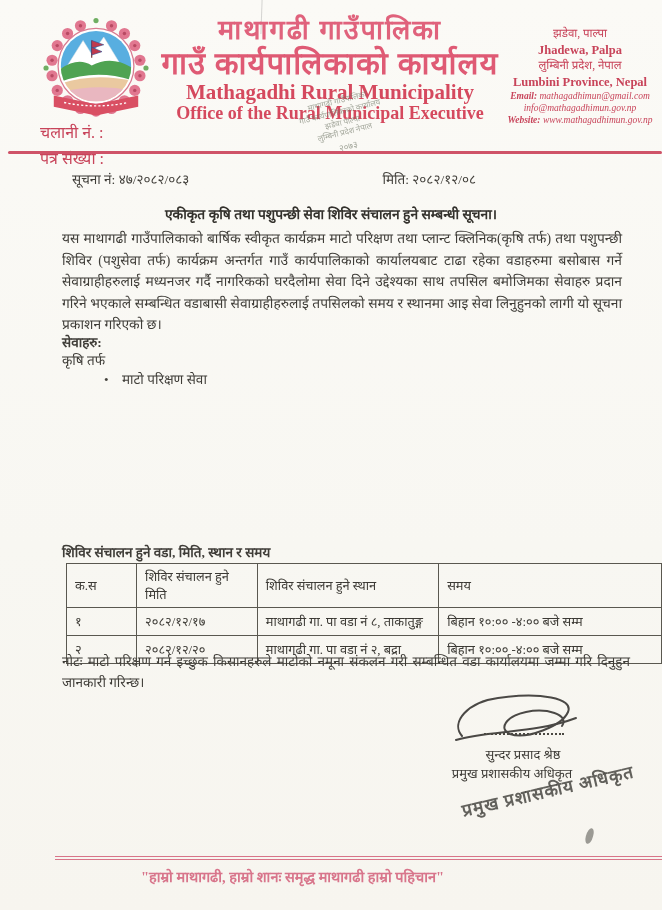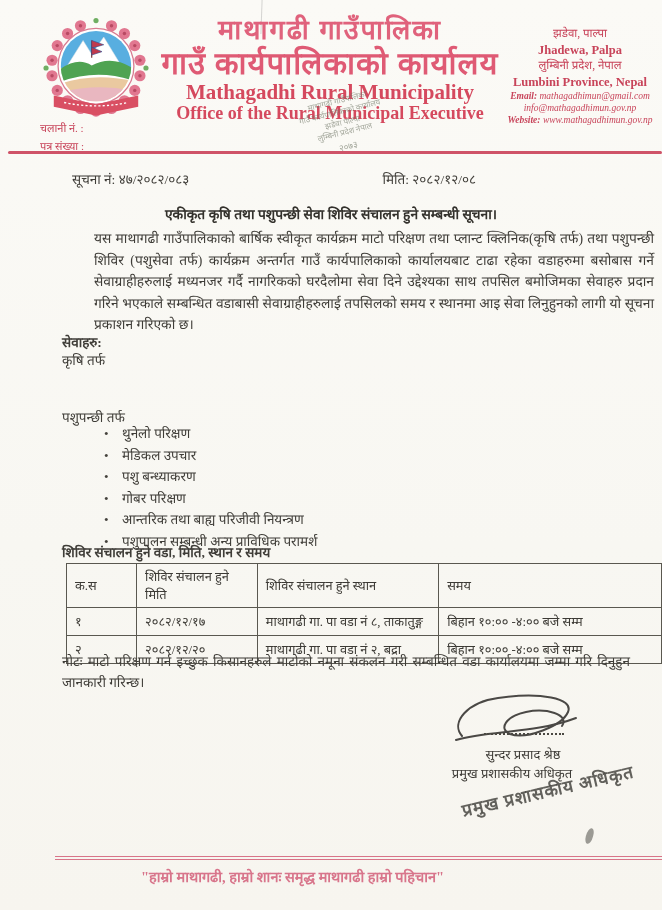--- a/index.html
+++ b/index.html
@@ -15,33 +15,33 @@
   .titles { position:absolute; left:148px; top:16px; width:364px; text-align:center; }
   .title-np1 { font-size:27px; font-weight:bold; color:#e0627c; letter-spacing:2px; line-height:1.1; }
   .title-np2 { font-size:31px; font-weight:bold; color:#df5a74; letter-spacing:1px; line-height:1.15; }
   .title-en1 { font-size:21px; font-weight:bold; color:#d5495e; line-height:1.05; }
   .title-en2 { font-size:18px; font-weight:bold; color:#d5495e; line-height:1.15; }
   .contact { position:absolute; left:496px; top:26px; width:168px; text-align:center; color:#c8445a; }
   .contact .np { font-size:11.5px; line-height:1.35; }
   .contact .en { font-size:12.5px; font-weight:bold; line-height:1.35; }
   .contact .small { font-size:9.5px; font-style:italic; line-height:1.25; white-space:nowrap; }
   .contact .small b { font-weight:bold; }
-  .dispatch { position:absolute; left:40px; top:120px; color:#c8445a; font-size:11px; line-height:1.6; }
+  .dispatch { position:absolute; left:40px; top:120px; color:#c8445a; font-size:16px; line-height:1.6; }
   .header-stamp {
     position:absolute; left:278px; top:96px; width:130px; text-align:center;
     transform:rotate(-14deg); color:rgba(110,116,100,0.62); pointer-events:none;
   }
   .header-stamp div { font-size:8px; line-height:1.35; white-space:nowrap; }
   .header-stamp .yr { font-size:9px; margin-top:2px; }
   .red-rule { position:absolute; left:8px; top:151px; width:654px; height:3px; background:#cf5368; border-radius:2px; }
   .crease { position:absolute; left:261px; top:0; width:1px; height:34px; background:rgba(140,140,140,.35); transform:rotate(2deg); }
   
   .meta-row { position:absolute; left:0; top:170px; width:538px; display:flex; justify-content:space-between; padding:0 62px 0 72px; font-size:13.5px; }
   .subject { position:absolute; left:0; top:204px; width:662px; text-align:center; font-size:13.8px; font-weight:bold; color:#33312c; }
-  .body-par { position:absolute; left:62px; top:228px; width:560px; font-size:13.8px; line-height:1.56; text-align:justify;margin-left:32px; }
+  .body-par { position:absolute; left:62px; top:228px; width:560px; font-size:13.8px; line-height:1.56; text-align:justify; }
   .svc-head { position:absolute; left:62px; top:333px; width:560px; font-size:13.5px; font-weight:bold; }
   .svc-head.h2 { top:351px; font-weight:normal; }
   .svc-head.h3 { top:408px; font-weight:normal; }
   ul.bullets { list-style:none; position:absolute; left:104px; font-size:13.5px; }
   ul.bullets li { line-height:21.5px; padding-left:18px; position:relative; }
   ul.bullets li::before { content:"•"; position:absolute; left:0; top:0; font-size:13px; color:#44423c; }
   .agri-list { top:369px; }
   .ls-list { top:423px; }
   .tbl-title { position:absolute; left:62px; top:543px; font-size:13.5px; font-weight:bold; }
   table.schedule { position:absolute; left:66px; top:563px; border-collapse:collapse; font-size:12.8px; color:#3c3a35; }
@@ -175,29 +175,21 @@
     <span>मिति: २०८२/१२/०८</span>
   </div>
 
   <div class="subject">एकीकृत कृषि तथा पशुपन्छी सेवा शिविर संचालन हुने सम्बन्धी सूचना।</div>
 
   <p class="body-par">यस माथागढी गाउँपालिकाको बार्षिक स्वीकृत कार्यक्रम माटो परिक्षण तथा प्लान्ट क्लिनिक(कृषि तर्फ) तथा पशुपन्छी शिविर (पशुसेवा तर्फ) कार्यक्रम अन्तर्गत गाउँ कार्यपालिकाको कार्यालयबाट टाढा रहेका वडाहरुमा बसोबास गर्ने सेवाग्राहीहरुलाई मध्यनजर गर्दै नागरिकको घरदैलोमा सेवा दिने उद्देश्यका साथ तपसिल बमोजिमका सेवाहरु प्रदान गरिने भएकाले सम्बन्धित वडाबासी सेवाग्राहीहरुलाई तपसिलको समय र स्थानमा आइ सेवा लिनुहुनको लागी यो सूचना प्रकाशन गरिएको छ।</p>
 
   <div class="svc-head">सेवाहरु:</div>
   <div class="svc-head h2">कृषि तर्फ</div>
   <ul class="bullets agri-list">
-  </ul>
-  <div class="svc-head h3">पशुपन्छी तर्फ</div>
-  <ul class="bullets ls-list">
-    <li>थुनेलो परिक्षण</li>
-    <li>मेडिकल उपचार</li>
-    <li>पशु बन्ध्याकरण</li>
-    <li>गोबर परिक्षण</li>
-    <li>आन्तरिक तथा बाह्य परिजीवी नियन्त्रण</li>
-    <li>पशुपालन सम्बन्धी अन्य प्राविधिक परामर्श</li>
+    <li>माटो परिक्षण सेवा</li>
   </ul>
 
   <div class="tbl-title">शिविर संचालन हुने वडा, मिति, स्थान र समय</div>
   <table class="schedule">
     <thead>
       <tr>
         <th class="c0">क.स</th>
         <th class="c1">शिविर संचालन हुने मिति</th>
         <th class="c2">शिविर संचालन हुने स्थान</th>
         <th class="c3">समय</th>

